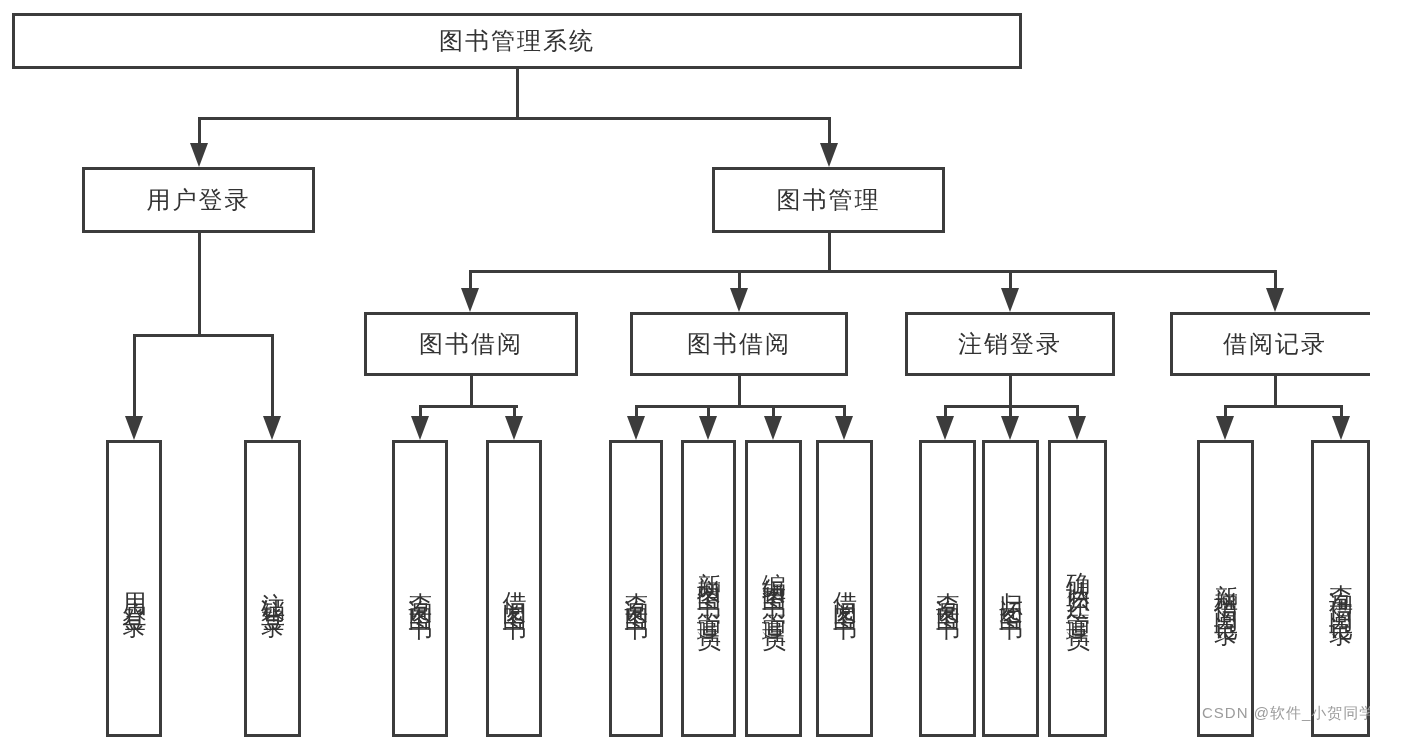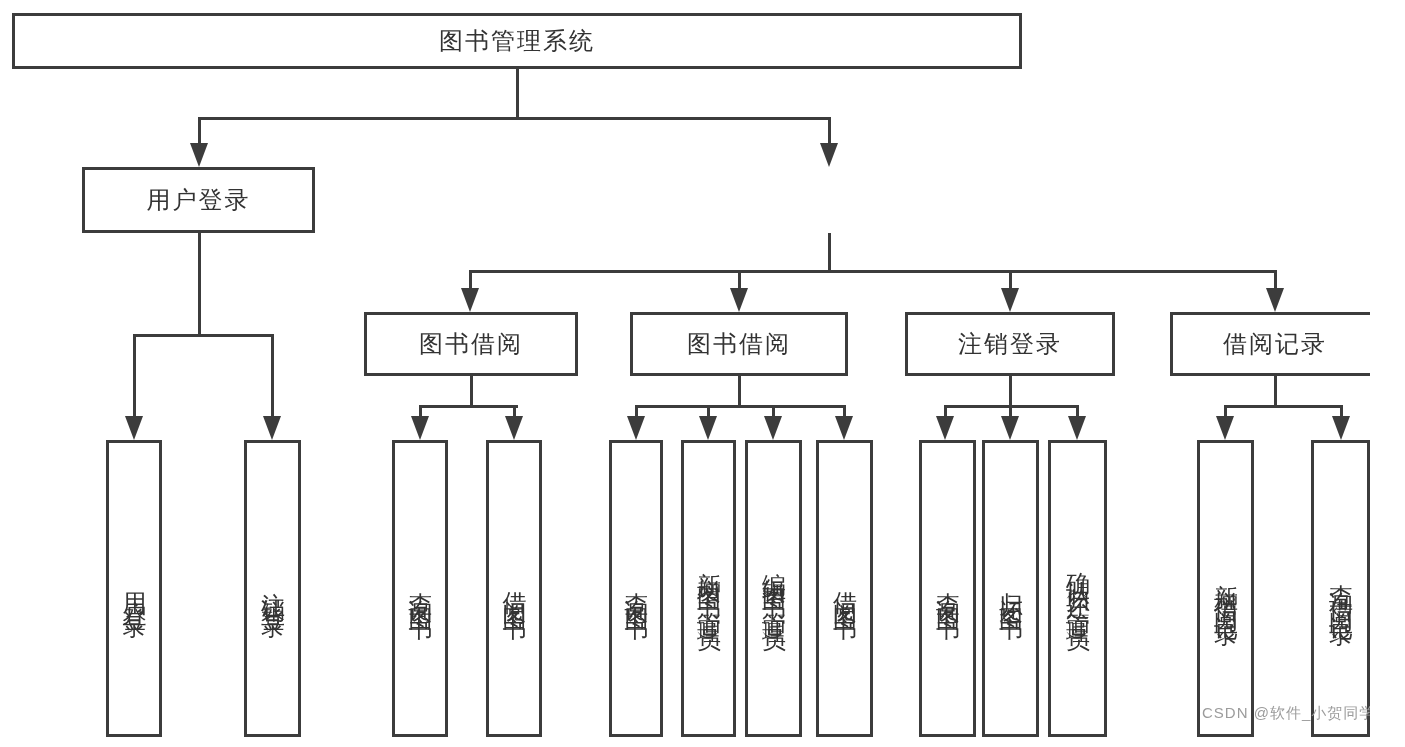--- a/index.html
+++ b/index.html
@@ -76,20 +76,23 @@
   <div class="vline" style="left:515.5px;top:69px;height:49px;"></div>
   <div class="hline" style="left:197.5px;top:117px;width:633px;"></div>
   <div class="vline" style="left:197.5px;top:117px;height:30px;"></div>
   <div class="arrow" style="left:190px;top:143px;"></div>
   <div class="vline" style="left:827.5px;top:117px;height:30px;"></div>
   <div class="arrow" style="left:820px;top:143px;"></div>
 
   <div class="node" style="left:82px;top:167px;width:233px;height:66px;">
     <span class="lbl">用户登录</span>
   </div>
+  <div class="node" style="left:712px;top:167px;width:233px;height:66px;">
+    <span class="lbl">图书管理</span>
+  </div>
 
   <div class="vline" style="left:197.5px;top:233px;height:104px;"></div>
   <div class="hline" style="left:132.5px;top:334px;width:141px;"></div>
   <div class="vline" style="left:132.5px;top:334px;height:84px;"></div>
   <div class="arrow" style="left:125px;top:416px;"></div>
   <div class="vline" style="left:270.5px;top:334px;height:84px;"></div>
   <div class="arrow" style="left:263px;top:416px;"></div>
 
   <div class="vline" style="left:827.5px;top:233px;height:40px;"></div>
   <div class="hline" style="left:468.5px;top:270px;width:808px;"></div>

